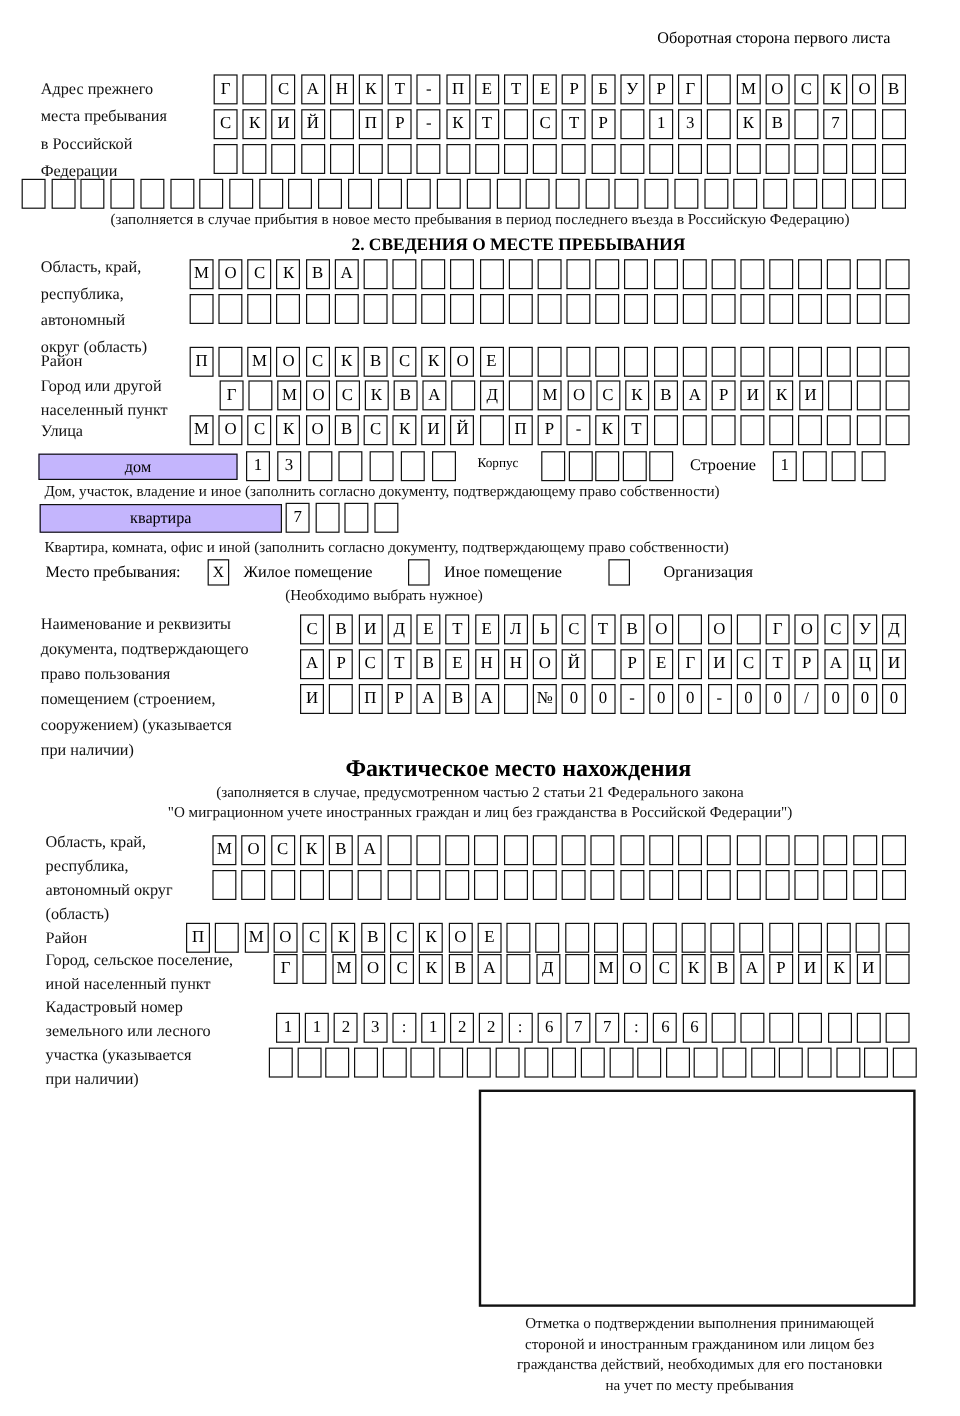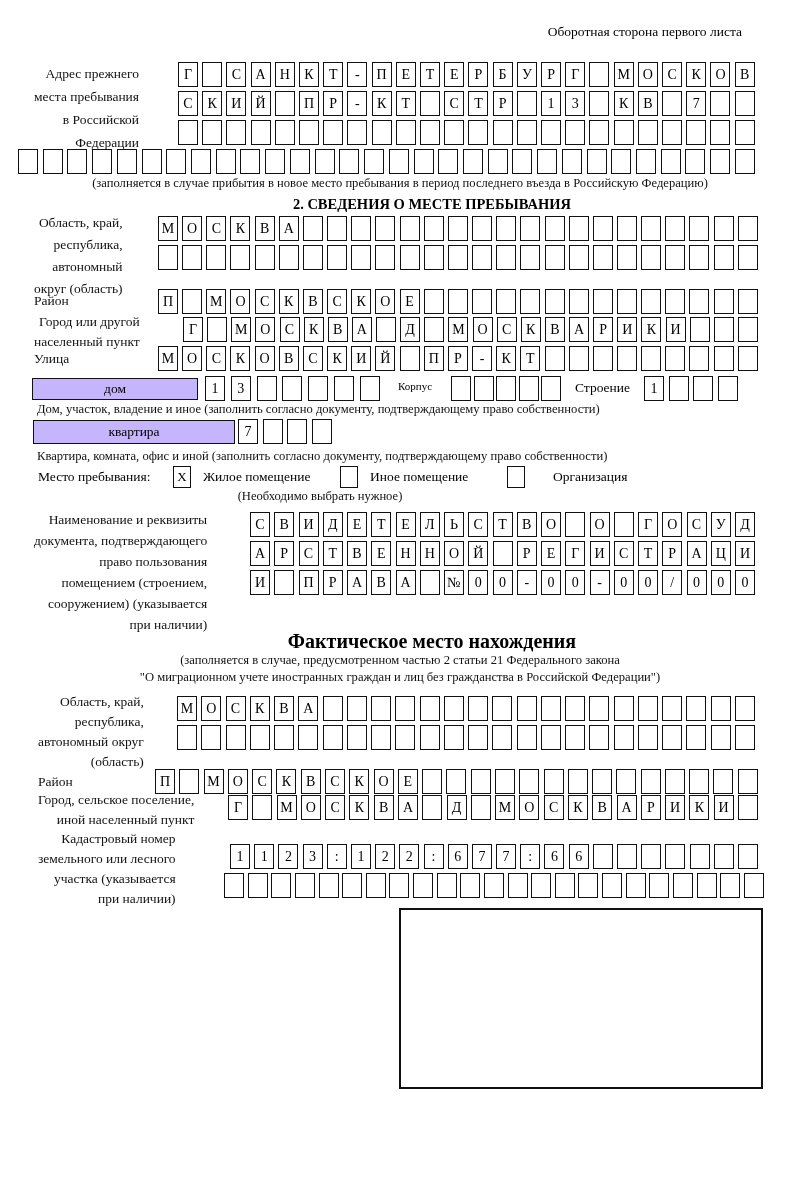--- a/index.html
+++ b/index.html
@@ -2,21 +2,21 @@
 <html><head>
 <meta charset="utf-8">
 <style>
   html,body{margin:0;padding:0;background:#fff;}
   #page{
     position:relative;width:800px;height:1180px;background:#ffffff;
     font-family:"Liberation Serif",serif;color:#000;overflow:hidden;border-radius:28px;
   }
   .abs{position:absolute;}
   .lbl{font-size:13.5px;line-height:23px;color:#111;}
-  .lbl .ln{white-space:nowrap;text-align:right;}
+  .lbl .ln{white-space:nowrap;}
   .row{position:absolute;display:flex;justify-content:space-between;height:25px;}
   .cb{
     flex:0 0 auto;width:20px;height:25px;border:1.6px solid #111;
     box-sizing:border-box;display:flex;align-items:center;justify-content:center;
     font-size:14px;background:#fff;
   }
   .cap{font-size:12.6px;color:#111;white-space:nowrap;}
   .center{text-align:center;}
   .hdr{font-weight:bold;font-size:14.5px;color:#000;padding-left:32px;}
   .bigbox{
@@ -603,14 +603,20 @@
       <span class="cb"></span>
       <span class="cb"></span>
       <span class="cb"></span>
       <span class="cb"></span>
       <span class="cb"></span>
       <span class="cb"></span>
       <span class="cb"></span>
     </div>
 
   <div class="abs stampbox" style="left:399px;top:908px;width:364px;height:181px"></div>
+  <div class="abs stampcap center" style="left:388px;top:1095px;width:390px">
+      <div class="ln">Отметка о подтверждении выполнения принимающей</div>
+      <div class="ln">стороной и иностранным гражданином или лицом без</div>
+      <div class="ln">гражданства действий, необходимых для его постановки</div>
+      <div class="ln">на учет по месту пребывания</div>
+    </div>
 
 </div>
 
 </body></html>

